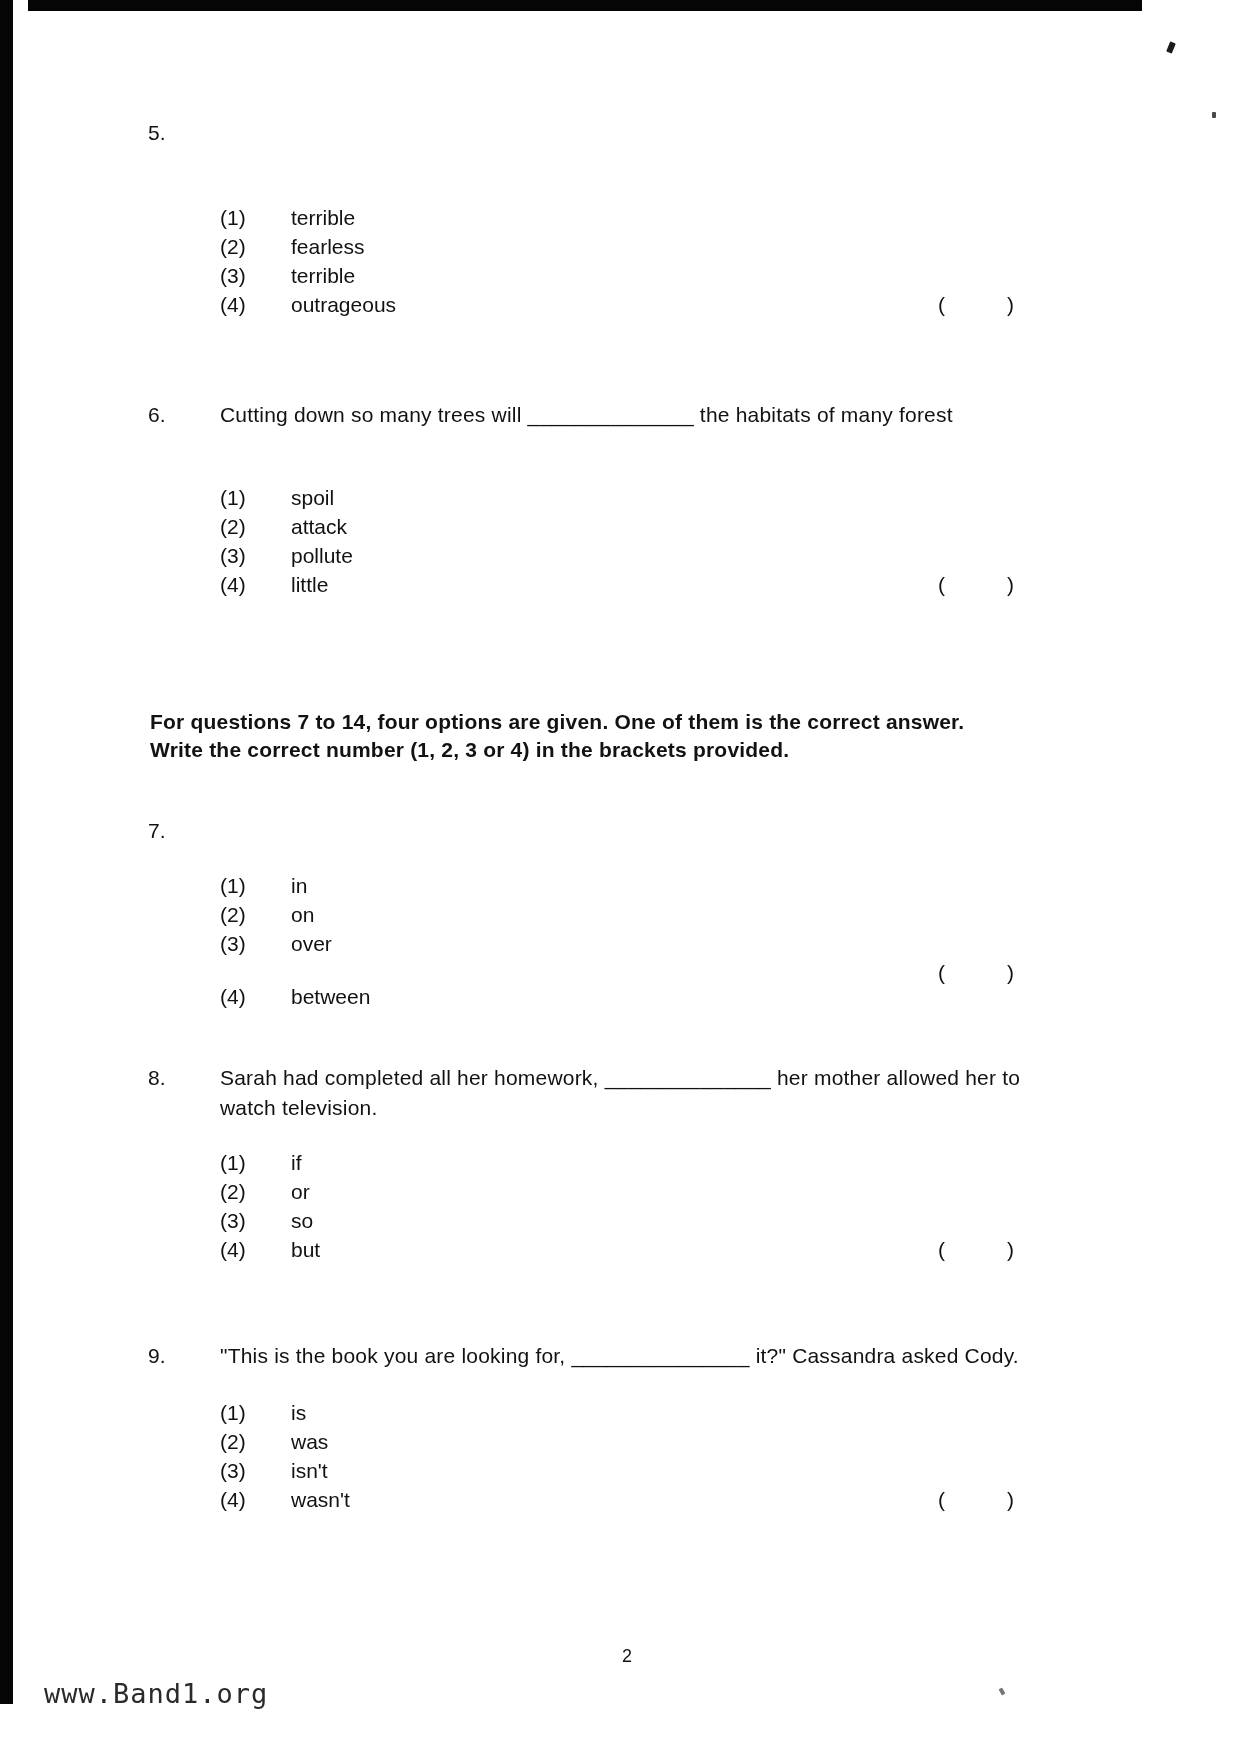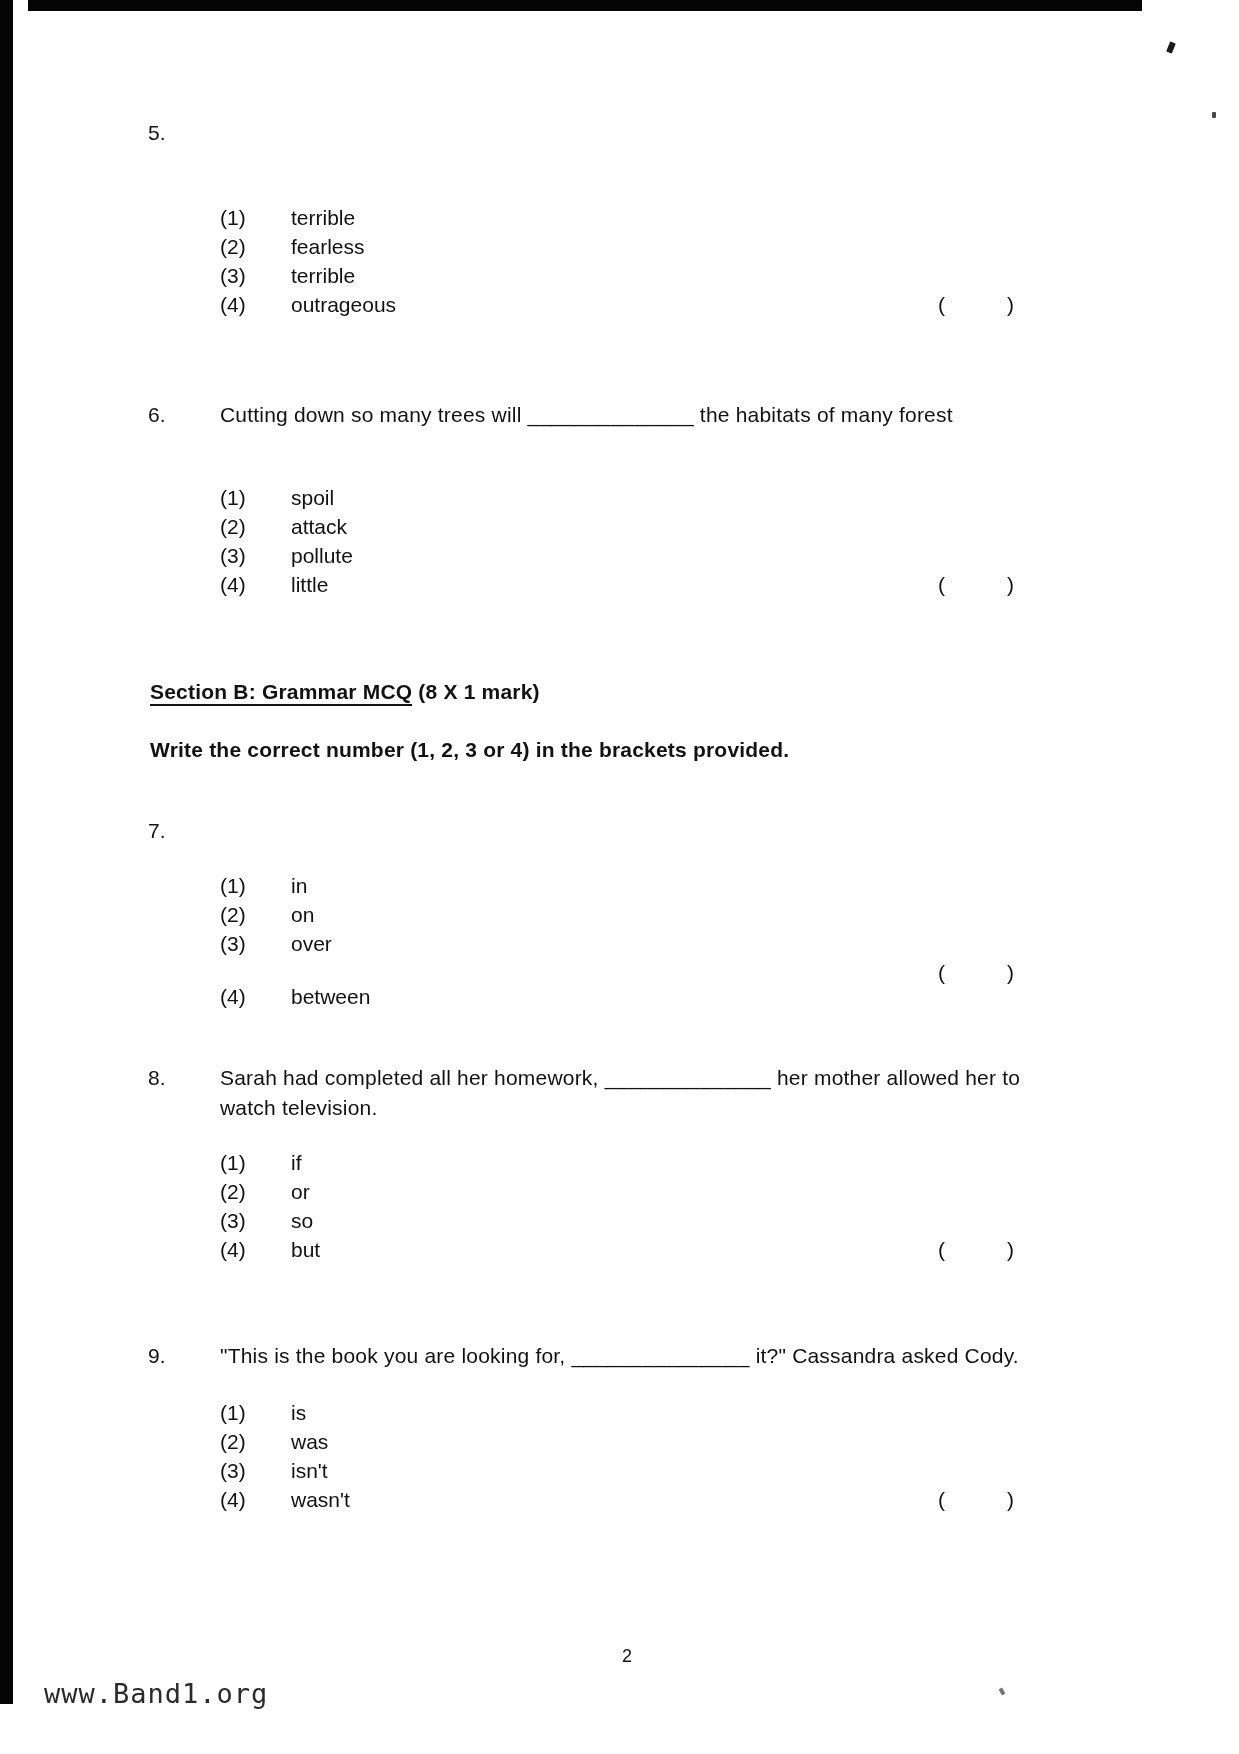--- a/index.html
+++ b/index.html
@@ -76,23 +76,21 @@
       <span class="onum">(3)</span><span>pollute</span>
     </div>
     <div class="optrow" style="top:572px">
       <span class="onum">(4)</span><span>little</span>
     </div>
     <div class="bracket" style="top:572px">
       <span>(</span>
         <span>)</span>
     </div>
 
-    <div class="section-heading" style="top:678px">
-      <span class="uline">Section B: Grammar MCQ</span><span class="suffix"> (8 X 1 mark)</span>
-    </div>
+    <div class="instr" style="top:708px">For questions 7 to 14, four options are given. One of them is the correct answer.</div>
     <div class="instr" style="top:736px">Write the correct number (1, 2, 3 or 4) in the brackets provided.</div>
 
     <div class="qnum" style="top:816px">7.</div>
     <div class="optrow" style="top:873px">
       <span class="onum">(1)</span><span>in</span>
     </div>
     <div class="optrow" style="top:902px">
       <span class="onum">(2)</span><span>on</span>
     </div>
     <div class="optrow" style="top:931px">

